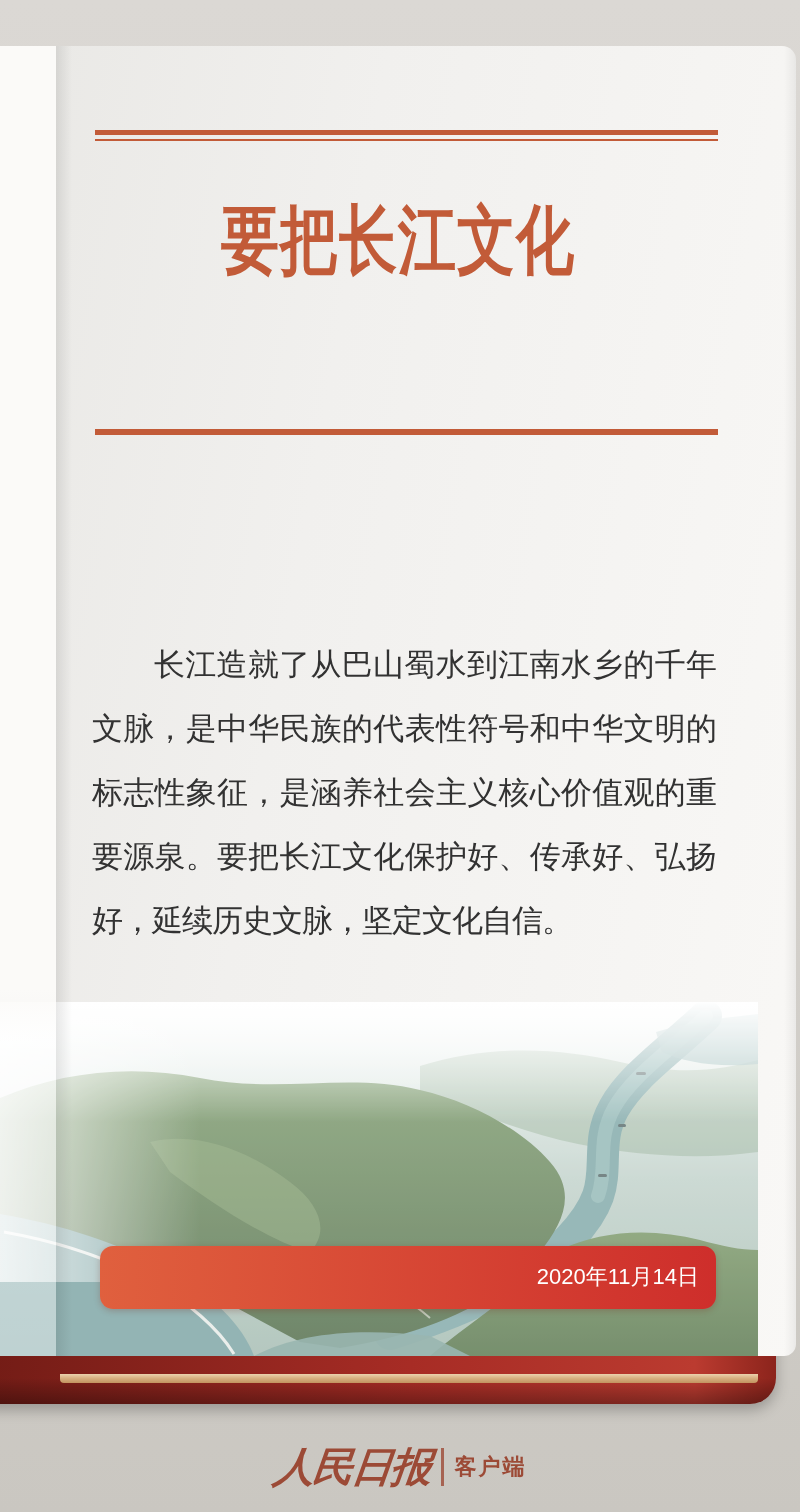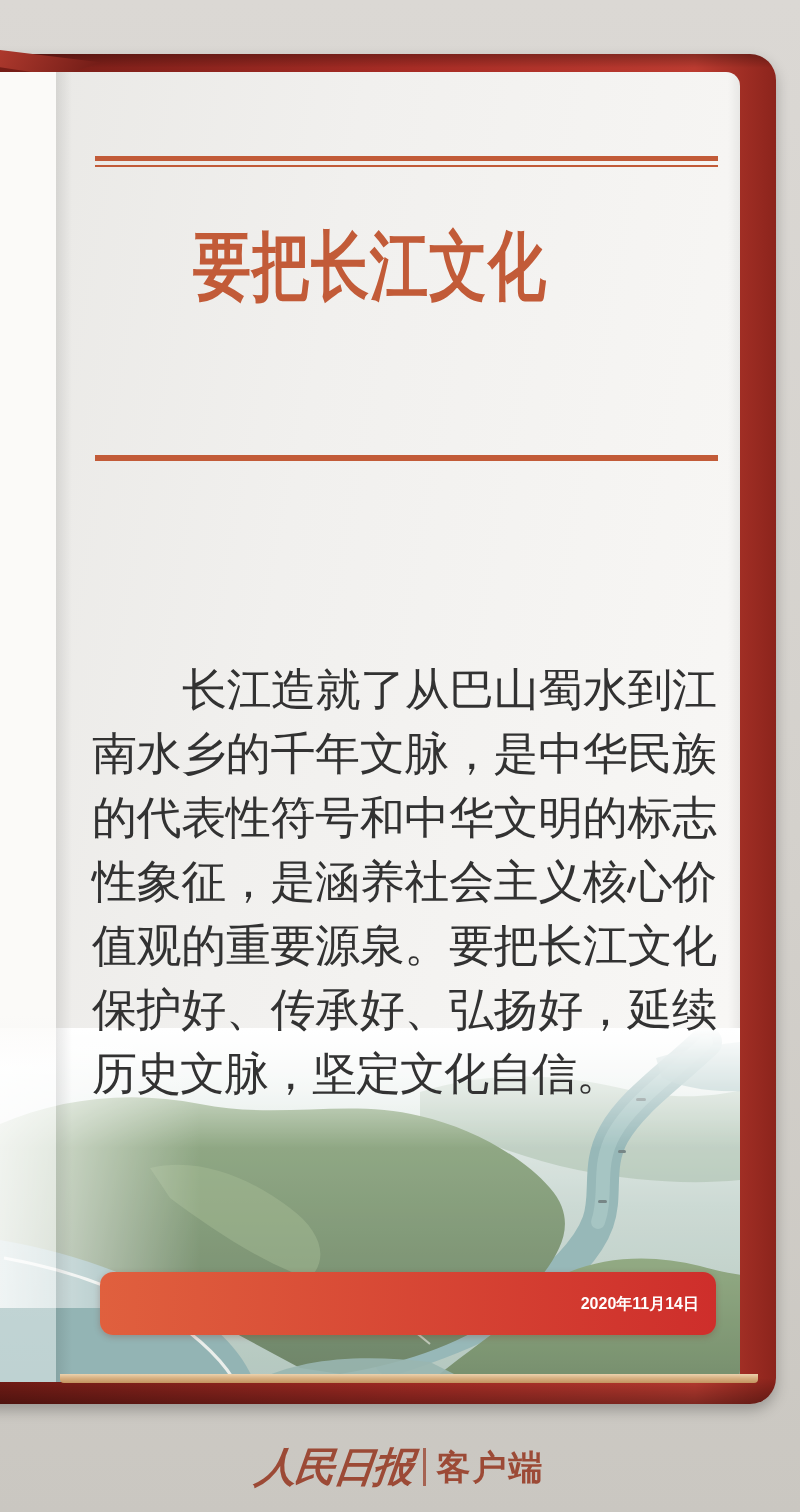--- a/index.html
+++ b/index.html
@@ -32,21 +32,21 @@
     box-shadow:0 6px 14px rgba(0,0,0,.25);
   }
   .cover-fold{
     position:absolute;left:-2px;top:44px;width:104px;height:32px;
     background:linear-gradient(120deg,#b03a2e,#6e1a15);
     clip-path:polygon(0 18%,100% 58%,58% 100%,0 72%);
   }
 
   
   .page{
-    position:absolute;left:0;top:72px;width:740px;height:1310px;
+    position:absolute;left:0;top:46px;width:796px;height:1310px;
     border-radius:0 14px 12px 0;
     background:linear-gradient(100deg,#e9e8e5 0%,#f1f0ee 38%,#f9f8f6 100%);
     overflow:hidden;
   }
   .page::after{ 
     content:"";position:absolute;right:0;top:0;width:12px;height:100%;
     background:linear-gradient(270deg,rgba(0,0,0,.06),rgba(0,0,0,0));
   }
   .left-strip{
     position:absolute;left:0;top:0;width:56px;height:100%;z-index:2;
@@ -77,57 +77,57 @@
   .title-line{
     display:inline-block;transform:scaleY(1.30);transform-origin:center top;
     font-size:58px;letter-spacing:1px;line-height:1;white-space:nowrap;
   }
   .title-line-2{margin-top:40px;letter-spacing:-2px;}
 
   
   .quote{
     position:absolute;left:92px;top:586px;width:624px;z-index:3;
     font-family:"DejaVu Serif","Liberation Serif",serif;
-    font-size:45px;line-height:64px;color:var(--body-text);
+    font-size:31px;line-height:64px;color:var(--body-text);
     text-align:justify;text-indent:2em;letter-spacing:-1px;
   }
 
   
   .photo{
     position:absolute;left:0;top:956px;width:758px;height:354px;z-index:1;
   }
   .photo svg{width:100%;height:100%;display:block;}
 
   
   .banner{
     position:absolute;left:100px;top:1200px;width:616px;height:63px;z-index:5;
     border-radius:13px;
     background:linear-gradient(93deg,var(--banner-start) 0%,var(--banner-end) 100%);
     display:flex;flex-direction:column;justify-content:center;align-items:flex-end;
     padding-right:17px;gap:3px;color:#ffffff;
     box-shadow:0 2px 6px rgba(120,30,20,.25);
   }
-  .banner-date{font-size:16px;font-weight:700;line-height:1.1;}
+  .banner-date{font-size:22px;font-weight:400;line-height:1.1;}
   .banner-attr{font-size:20px;font-weight:700;line-height:1.1;letter-spacing:.5px;}
 
   
   .footer{
     position:absolute;left:0;top:1436px;width:800px;height:62px;z-index:2;
     display:flex;align-items:center;justify-content:center;gap:11px;
     color:var(--logo-red);
   }
   .masthead-script{
     font-family:"DejaVu Serif",serif;font-style:italic;font-weight:700;
     font-size:41px;letter-spacing:-2px;transform:skewX(-6deg);
     line-height:1;
   }
   .logo-divider{width:3px;height:38px;background:var(--logo-red);opacity:.8;}
   .client-label{
-    font-size:34px;font-weight:800;letter-spacing:2px;line-height:1;
-    font-family:Liberation Sans, sans-serif;
+    font-size:22px;font-weight:800;letter-spacing:2px;line-height:1;
+    font-family:Liberation Serif, serif;
   }
 </style>
 </head>
 <body>
 
 <div class="canvas">
 
   <div class="cover"></div>
   <div class="cover-fold"></div>
 

